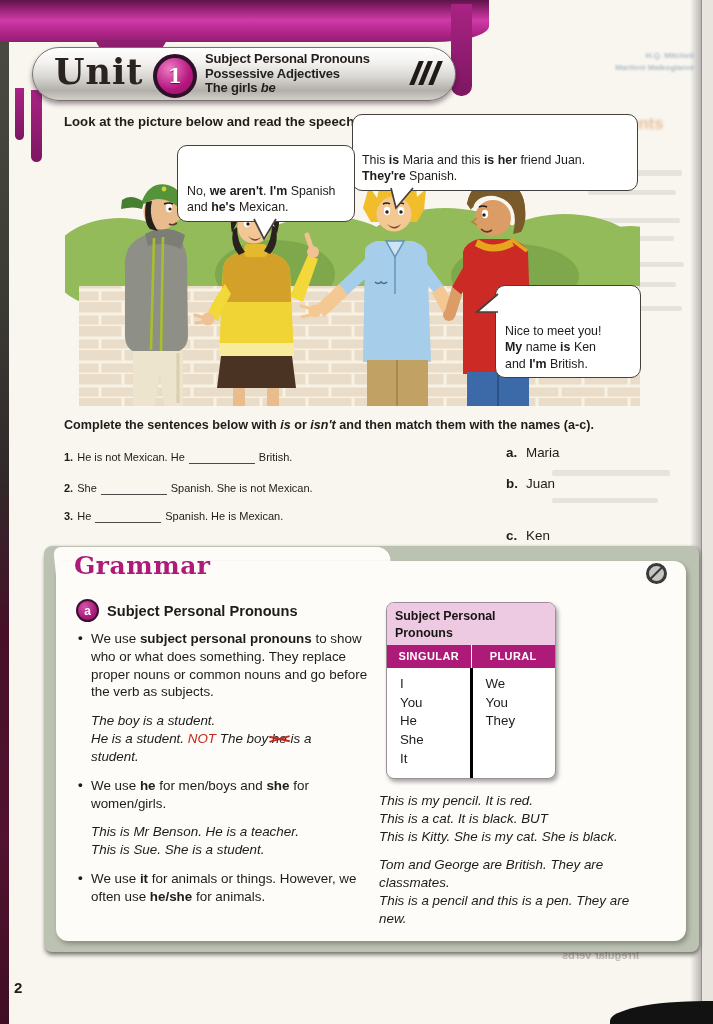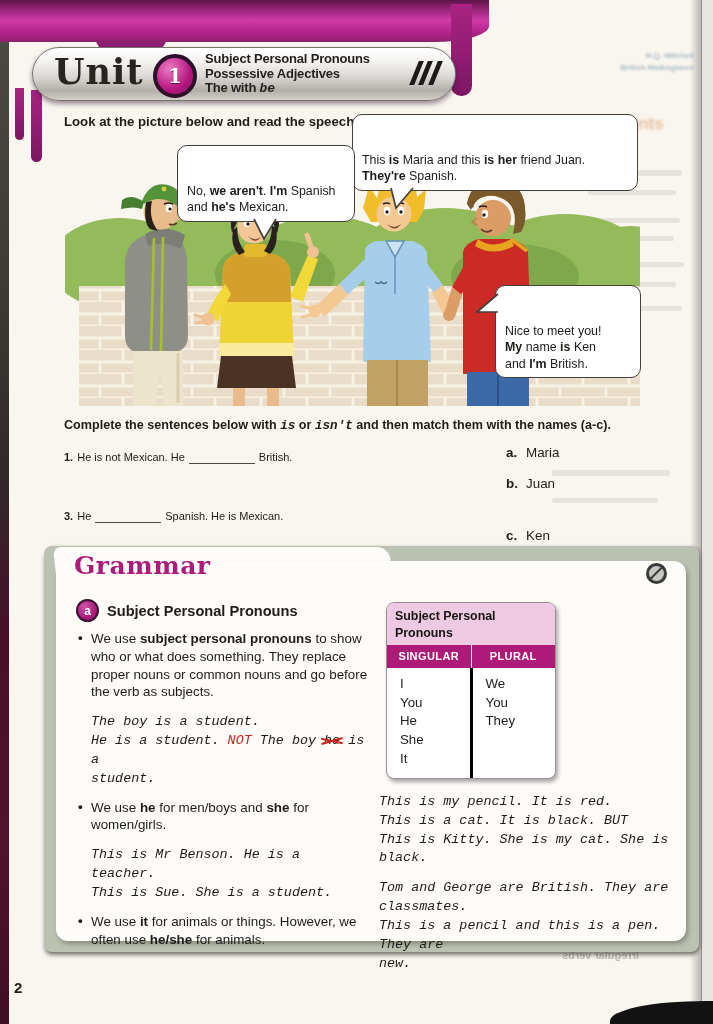--- a/index.html
+++ b/index.html
@@ -81,21 +81,21 @@
   .badge{width:19px;height:19px;border-radius:50%;background:radial-gradient(circle at 35% 30%,#d254a8,#a81779 65%);
     border:2px solid #3a1030;color:#fff;font-weight:800;font-size:12px;display:flex;align-items:center;justify-content:center;}
   .section-title{font-size:14.6px;font-weight:800;}
 
   .gcol{position:absolute;z-index:6;font-size:13.4px;line-height:1.33;color:#1e1c1a;}
   #gcol-left{left:78px;top:630px;width:290px;}
   #gcol-right{left:366px;top:602px;width:310px;}
   .blk{position:relative;padding-left:13px;margin-bottom:11px;white-space:pre-line;}
   .blk.bullet::before{content:"\2022";position:absolute;left:0;top:-1px;font-weight:700;}
 
-  .b{font-weight:700;} .i{font-style:italic;font-family:Liberation Mono, monospace;} .red{color:#c4271c;}
+  .b{font-weight:700;} .i{font-style:italic;} .red{color:#c4271c;}
   .crossed{position:relative;}
   .crossed::before,.crossed::after{content:"";position:absolute;left:-3px;right:-3px;top:46%;height:1.8px;background:#c4271c;}
   .crossed::before{transform:rotate(-16deg);} .crossed::after{transform:rotate(12deg);}
 
   
   .ptable{width:168px;margin-left:20px;margin-bottom:13px;border-radius:8px;overflow:hidden;
     box-shadow:2px 3px 4px rgba(0,0,0,.35);border:1px solid #9c8e97;background:#fff;}
   .pt-title{background:#edc9e2;font-weight:800;font-size:12.4px;padding:5px 8px 4px;color:#171513;}
   .pt-head{display:flex;background:#ad1a78;}
   .pt-head div{flex:1;color:#fff;font-weight:800;font-size:11px;letter-spacing:.4px;text-align:center;
@@ -119,21 +119,21 @@
 </head>
 <body>
 
 <div id="canvas">
 
   <div class="outer-right"></div>
   <div class="page-edge"></div>
   <div class="left-strip"></div>
 
   <div class="ghost ghost-authors">H.Q. Mitchell
-British Malkogianni</div>
+Marileni Malkogianni</div>
   <div class="ghost ghost-contents">Contents</div>
   <div class="ghost-bar" style="left:588px;top:170px;width:94px;height:6px"></div>
   <div class="ghost-bar" style="left:588px;top:190px;width:88px;height:5px"></div>
   <div class="ghost-bar" style="left:596px;top:218px;width:84px;height:5px"></div>
   <div class="ghost-bar" style="left:596px;top:236px;width:78px;height:5px"></div>
   <div class="ghost-bar" style="left:600px;top:262px;width:84px;height:5px"></div>
   <div class="ghost-bar" style="left:600px;top:282px;width:76px;height:5px"></div>
   <div class="ghost-bar" style="left:604px;top:306px;width:78px;height:5px"></div>
   <div class="ghost-bar" style="left:552px;top:470px;width:118px;height:6px"></div>
   <div class="ghost-bar" style="left:552px;top:498px;width:106px;height:5px"></div>
@@ -145,21 +145,21 @@
   <div class="drip drip-a"></div>
   <div class="drip drip-b"></div>
 
   <div class="unit-bar">
     <div class="unit-word">Unit</div>
     <div class="unit-circle">
       <span>1</span>
     </div>
     <div class="unit-sub"><span>Subject Personal Pronouns</span>
 <span>Possessive Adjectives</span>
-<span><span class="b">The with </span><span class="b i">be</span></span></div>
+<span><span class="b">The girls </span><span class="b i">be</span></span></div>
     <div class="marks">
         <i></i>
         <i></i>
         <i></i>
       </div>
   </div>
 
   <div class="intro">Look at the picture below and read the speech bubbles.</div>
 
   <svg class="scene" width="575" height="272" viewBox="0 0 575 272">
@@ -290,20 +290,23 @@
       <path d="M21 4 L0 22 L21 22" fill="#fff" stroke="#45403c" stroke-width="1.7"></path>
     </svg>
   <span>Nice to meet you!
 </span><span class="b">My</span><span> name </span><span class="b">is</span><span> Ken
 and </span><span class="b">I'm</span><span> British.</span></div>
 
   <div class="ex-instruction"><span class="b">Complete the sentences below with </span><span class="b i">is</span><span class="b"> or </span><span class="b i">isn't</span><span class="b"> and then match them with the names (a-c).</span></div>
 
   <div class="ex-row" style="top:449px">
     <span class="ex-num">1.</span><span>He is not Mexican. He</span><span class="blank"></span><span>British.</span>
+  </div>
+  <div class="ex-row" style="top:480px">
+    <span class="ex-num">2.</span><span>She</span><span class="blank"></span><span>Spanish. She is not Mexican.</span>
   </div>
   <div class="ex-row" style="top:508px">
     <span class="ex-num">3.</span><span>He</span><span class="blank"></span><span>Spanish. He is Mexican.</span>
   </div>
 
   <div class="name-row" style="top:445px">
     <span class="name-letter">a.</span><span>Maria</span>
   </div>
   <div class="name-row" style="top:476px">
     <span class="name-letter">b.</span><span>Juan</span>

